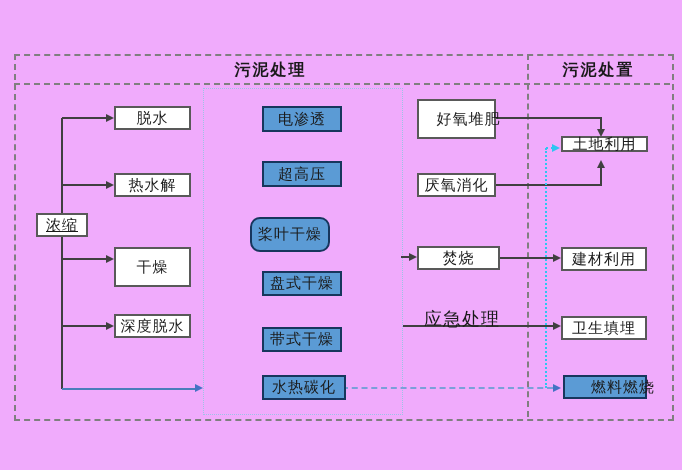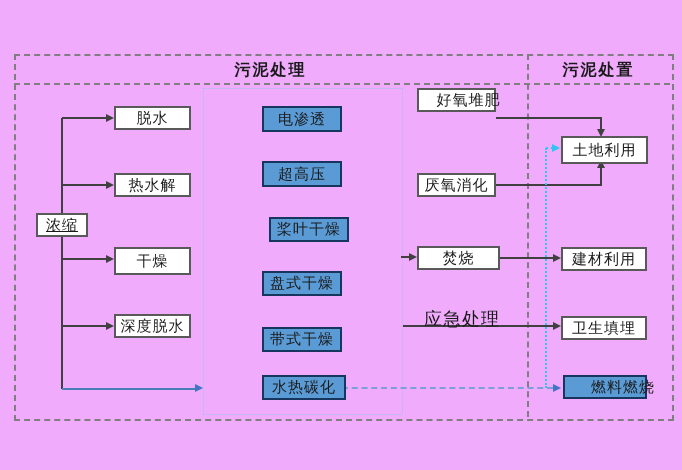--- a/index.html
+++ b/index.html
@@ -82,32 +82,32 @@
   <div class="hline bdash" style="left:342px;top:387px;width:211px;"></div>
   <div class="arr right blue" style="left:553px;top:384px;"></div>
 
   <div class="vline cdot" style="left:545px;top:148px;height:240px;"></div>
   <div class="hline cdot" style="left:546px;top:147px;width:7px;"></div>
   <div class="arr right cyan" style="left:552px;top:144px;"></div>
 
   <div class="node" style="left:36px;top:213px;width:52px;height:24px;text-decoration:underline;">浓缩</div>
   <div class="node" style="left:114px;top:106px;width:77px;height:24px;">脱水</div>
   <div class="node" style="left:114px;top:173px;width:77px;height:24px;">热水解</div>
-  <div class="node" style="left:114px;top:247px;width:77px;height:28px;">干燥</div>
+  <div class="node" style="left:114px;top:247px;width:77px;height:40px;">干燥</div>
   <div class="node" style="left:114px;top:314px;width:77px;height:24px;">深度脱水</div>
 
   <div class="node blue" style="left:262px;top:106px;width:80px;height:26px;">电渗透</div>
   <div class="node blue" style="left:262px;top:161px;width:80px;height:26px;">超高压</div>
-  <div class="node blue" style="left:269px;top:217px;width:80px;height:25px;">桨叶干燥</div>
+  <div class="node blue" style="left:250px;top:217px;width:80px;height:35px;border-radius:10px;">桨叶干燥</div>
   <div class="node blue" style="left:262px;top:271px;width:80px;height:25px;">盘式干燥</div>
   <div class="node blue" style="left:262px;top:327px;width:80px;height:25px;">带式干燥</div>
   <div class="node blue" style="left:262px;top:375px;width:84px;height:25px;">水热碳化</div>
 
-  <div class="node" style="left:417px;top:88px;width:79px;height:24px;padding-left:24px;">好氧堆肥</div>
+  <div class="node" style="left:417px;top:99px;width:79px;height:40px;padding-left:24px;">好氧堆肥</div>
   <div class="node" style="left:417px;top:173px;width:79px;height:24px;">厌氧消化</div>
   <div class="node" style="left:417px;top:246px;width:83px;height:24px;">焚烧</div>
 
-  <div class="node" style="left:561px;top:136px;width:87px;height:28px;">土地利用</div>
+  <div class="node" style="left:561px;top:136px;width:87px;height:16px;">土地利用</div>
   <div class="node" style="left:561px;top:247px;width:86px;height:24px;">建材利用</div>
   <div class="node" style="left:561px;top:316px;width:86px;height:24px;">卫生填埋</div>
   <div class="node blue" style="left:563px;top:375px;width:84px;height:24px;padding-left:36px;">燃料燃烧</div>
 
 </div>
 
 </body></html>

